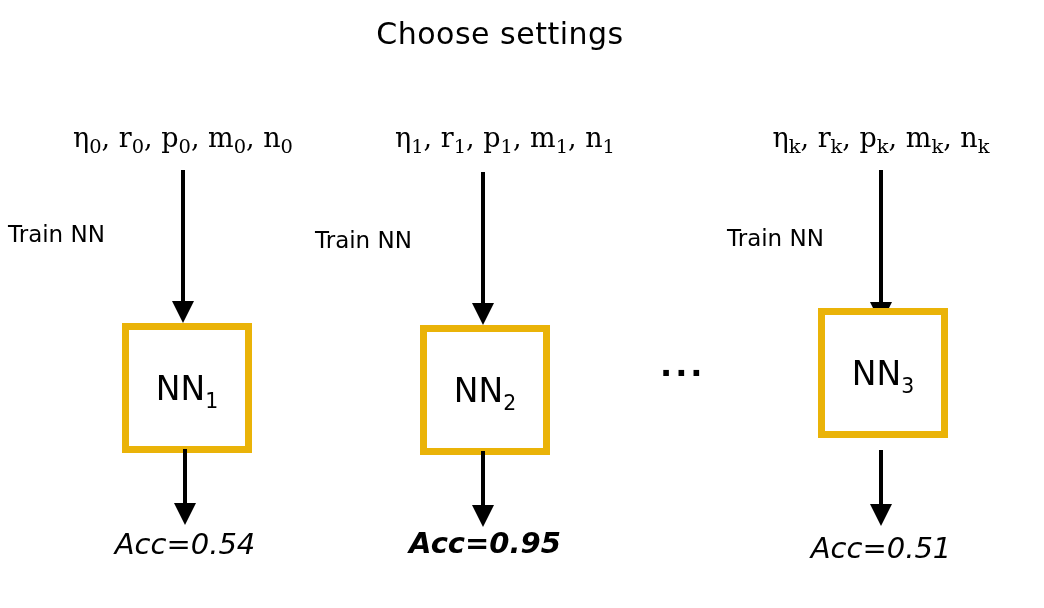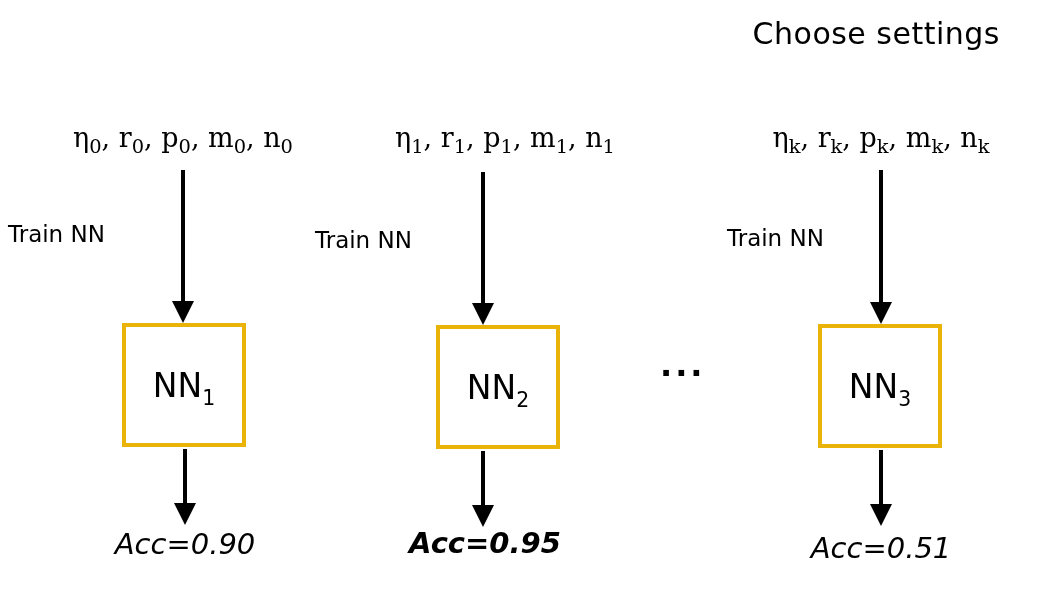--- a/index.html
+++ b/index.html
@@ -1,21 +1,21 @@
 <!DOCTYPE html>
 <html><head>
 <meta charset="utf-8">
 <style>
   html,body{margin:0;padding:0;background:#ffffff;}
   .canvas{
     position:relative;width:1044px;height:608px;background:#ffffff;
     overflow:hidden;color:#000;font-family:"DejaVu Sans",sans-serif;
   }
   .title{
-    position:absolute;top:16px;left:0;width:1000px;text-align:right;
+    position:absolute;top:16px;left:0;width:1000px;text-align:center;
     font-size:30px;letter-spacing:0.5px;
   }
   .math{
     position:absolute;top:122px;text-align:center;
     font-family:"DejaVu Serif",serif;font-size:27px;
     white-space:nowrap;
   }
   .math sub{font-size:0.72em;line-height:0;}
   .m1{left:60px;width:246px;}
   .m2{left:380px;width:250px;}
@@ -29,28 +29,28 @@
     position:absolute;width:0;height:0;
     border-left:11px solid transparent;border-right:11px solid transparent;
     border-top:22px solid #000;
   }
   
   .a1l{left:181px;top:170px;height:133px;}  .a1h{left:172px;top:301px;}
   .a2l{left:481px;top:172px;height:131px;}  .a2h{left:472px;top:303px;}
   .a3l{left:879px;top:170px;height:132px;}  .a3h{left:870px;top:302px;}
   
   .nnbox{
-    position:absolute;width:116px;height:116px;border:4px solid #eab308;
+    position:absolute;width:116px;height:116px;border:7px solid #eab308;
     background:#fff;display:flex;align-items:center;justify-content:center;
     font-size:33px;
   }
   .nnbox sub{font-size:0.62em;line-height:0;}
   .b1{left:122px;top:323px;}
-  .b2{left:436px;top:325px;}
-  .b3{left:818px;top:324px;}
+  .b2{left:420px;top:325px;}
+  .b3{left:818px;top:308px;}
   
   .o1l{left:183px;top:449px;height:56px;}  .o1h{left:174px;top:503px;}
   .o2l{left:481px;top:451px;height:54px;}  .o2h{left:472px;top:505px;}
   .o3l{left:879px;top:450px;height:54px;}  .o3h{left:870px;top:504px;}
   .acc{
     position:absolute;width:250px;text-align:center;font-size:29px;
     font-style:italic;white-space:nowrap;
   }
   .ac1{left:60px;top:527px;}
   .ac2{left:360px;top:526px;font-weight:bold;}
@@ -69,21 +69,21 @@
 
   <div class="math m1"><span>η</span><sub>0</sub>, <span>r</span><sub>0</sub>, <span>p</span><sub>0</sub>, <span>m</span><sub>0</sub>, <span>n</span><sub>0</sub></div>
   <div class="train t1">Train NN</div>
   <div class="vline a1l"></div>
   <div class="ahead a1h"></div>
   <div class="nnbox b1">
     <span><span>NN</span><sub>1</sub></span>
   </div>
   <div class="vline o1l"></div>
   <div class="ahead o1h"></div>
-  <div class="acc ac1">Acc=0.90</div>
+  <div class="acc ac1">Acc=0.54</div>
 
   <div class="math m2"><span>η</span><sub>1</sub>, <span>r</span><sub>1</sub>, <span>p</span><sub>1</sub>, <span>m</span><sub>1</sub>, <span>n</span><sub>1</sub></div>
   <div class="train t2">Train NN</div>
   <div class="vline a2l"></div>
   <div class="ahead a2h"></div>
   <div class="nnbox b2">
     <span><span>NN</span><sub>2</sub></span>
   </div>
   <div class="vline o2l"></div>
   <div class="ahead o2h"></div>

